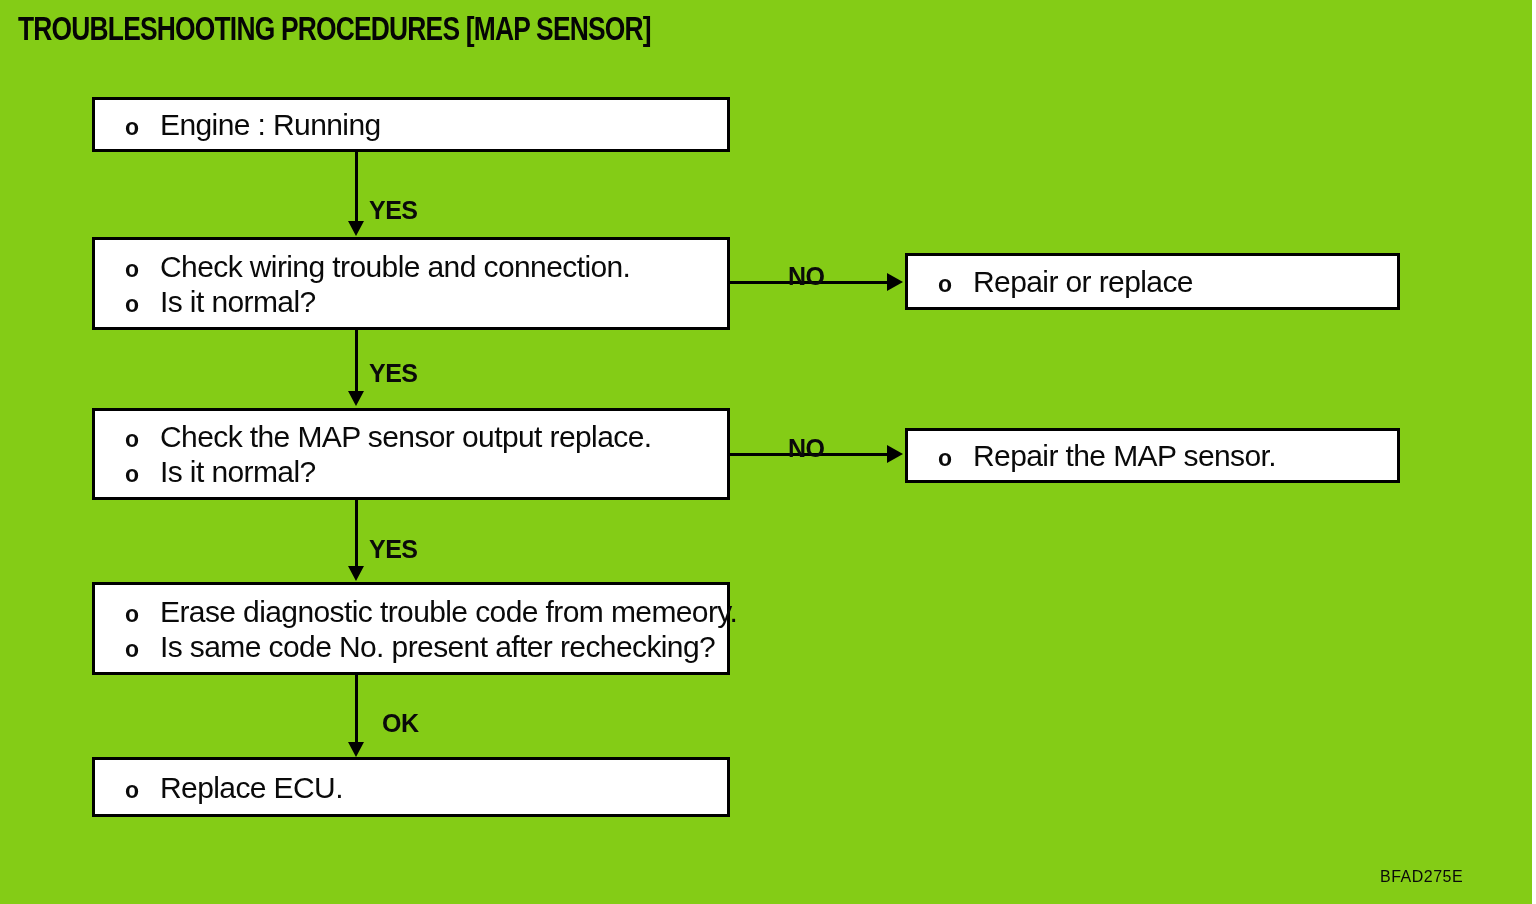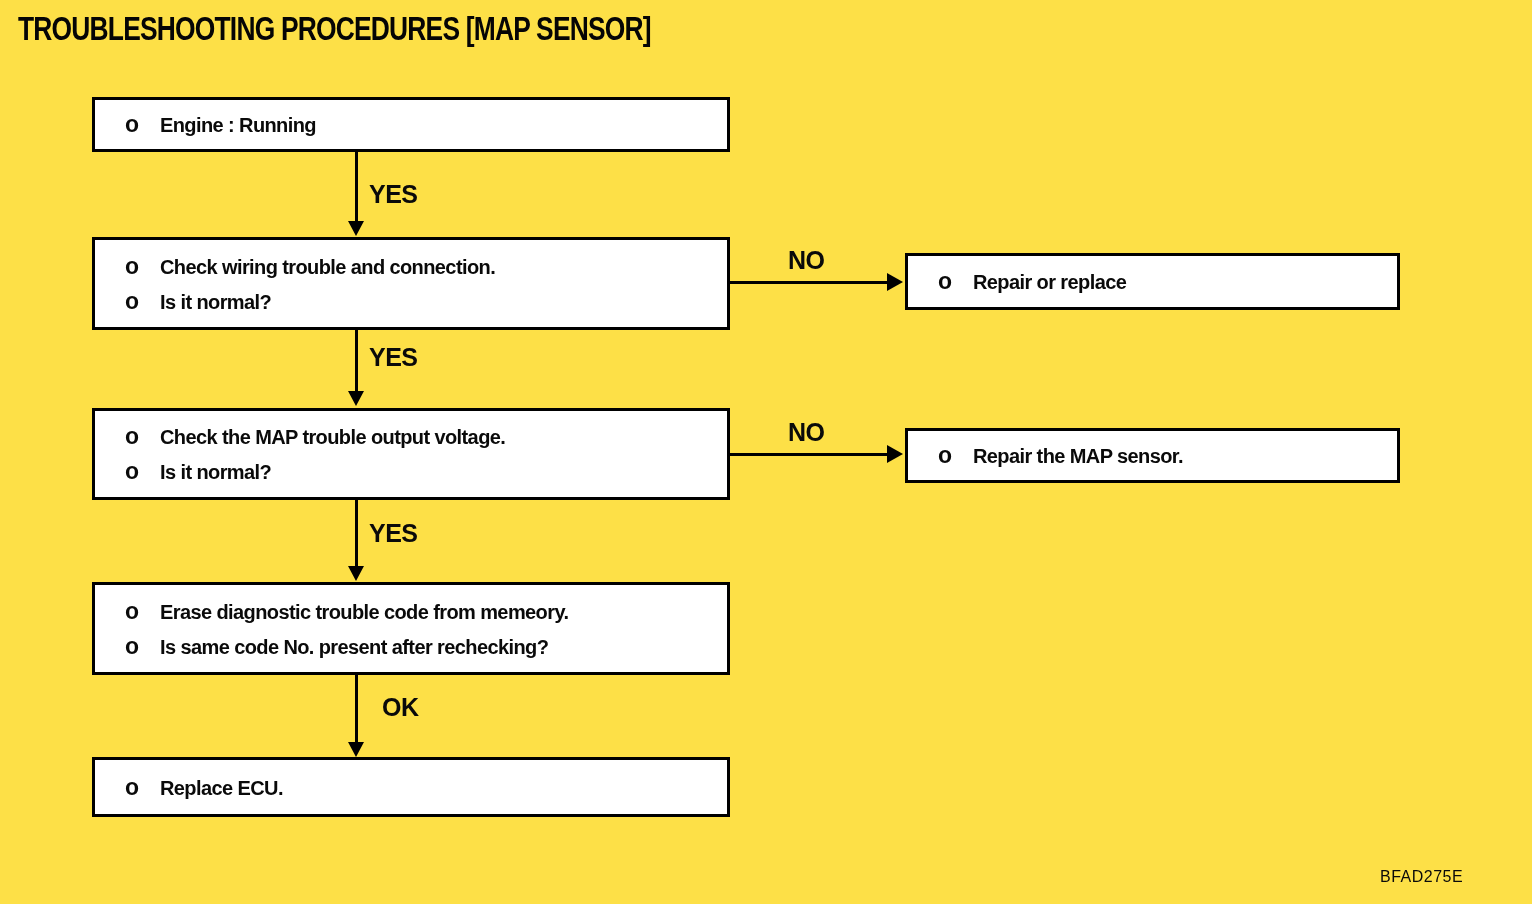--- a/index.html
+++ b/index.html
@@ -5,21 +5,21 @@
   * { margin: 0; padding: 0; box-sizing: border-box; }
   html, body { background: #ffffff; }
   body {
     font-family: "Liberation Sans", sans-serif;
     color: #000;
   }
   .page {
     position: relative;
     width: 1532px;
     height: 904px;
-    background: #fde047;
+    background: #84cc16;
     overflow: hidden;
   }
   .page-title {
     position: absolute;
     left: 18px;
     top: 10px;
     font-size: 33px;
     font-weight: bold;
     letter-spacing: -1px;
     white-space: nowrap;
@@ -44,22 +44,22 @@
     white-space: nowrap;
   }
   .bullet {
     width: 35px;
     flex: 0 0 35px;
     font-size: 23px;
     font-weight: bold;
     color: #0a0a0a;
   }
   .btext {
-    font-size: 20px;
-    font-weight: bold;
+    font-size: 30px;
+    font-weight: normal;
     letter-spacing: -0.6px;
     color: #0a0a0a;
   }
   .vline {
     position: absolute;
     width: 3px;
     background: #000;
   }
   .hline {
     position: absolute;
@@ -80,20 +80,21 @@
     border-bottom: 9px solid transparent;
     border-left: 16px solid #000;
   }
   .conn-label {
     position: absolute;
     font-size: 25px;
     font-weight: bold;
     letter-spacing: -0.5px;
     color: #0a0a0a;
     white-space: nowrap;
+    margin-top: 16px;
   }
   .figure-code {
     position: absolute;
     left: 1380px;
     top: 868px;
     font-size: 16px;
     font-weight: normal;
     letter-spacing: 0.5px;
     color: #0a0a0a;
   }
@@ -147,21 +148,21 @@
     </div>
   </div>
 
   <div class="vline" style="left:355px; top:330px; height:62px;"></div>
   <div class="head-down" style="left:348px; top:391px;"></div>
   <div class="conn-label" style="left:369px; top:343px;">YES</div>
 
   <div class="box" id="b3">
     <div class="row">
       <span class="bullet">o</span>
-      <span class="btext">Check the MAP trouble output voltage.</span>
+      <span class="btext">Check the MAP sensor output replace.</span>
     </div>
     <div class="row">
       <span class="bullet">o</span>
       <span class="btext">Is it normal?</span>
     </div>
   </div>
 
   <div class="hline" style="left:730px; top:453px; width:158px;"></div>
   <div class="head-right" style="left:887px; top:445px;"></div>
   <div class="conn-label" style="left:788px; top:418px;">NO</div>

